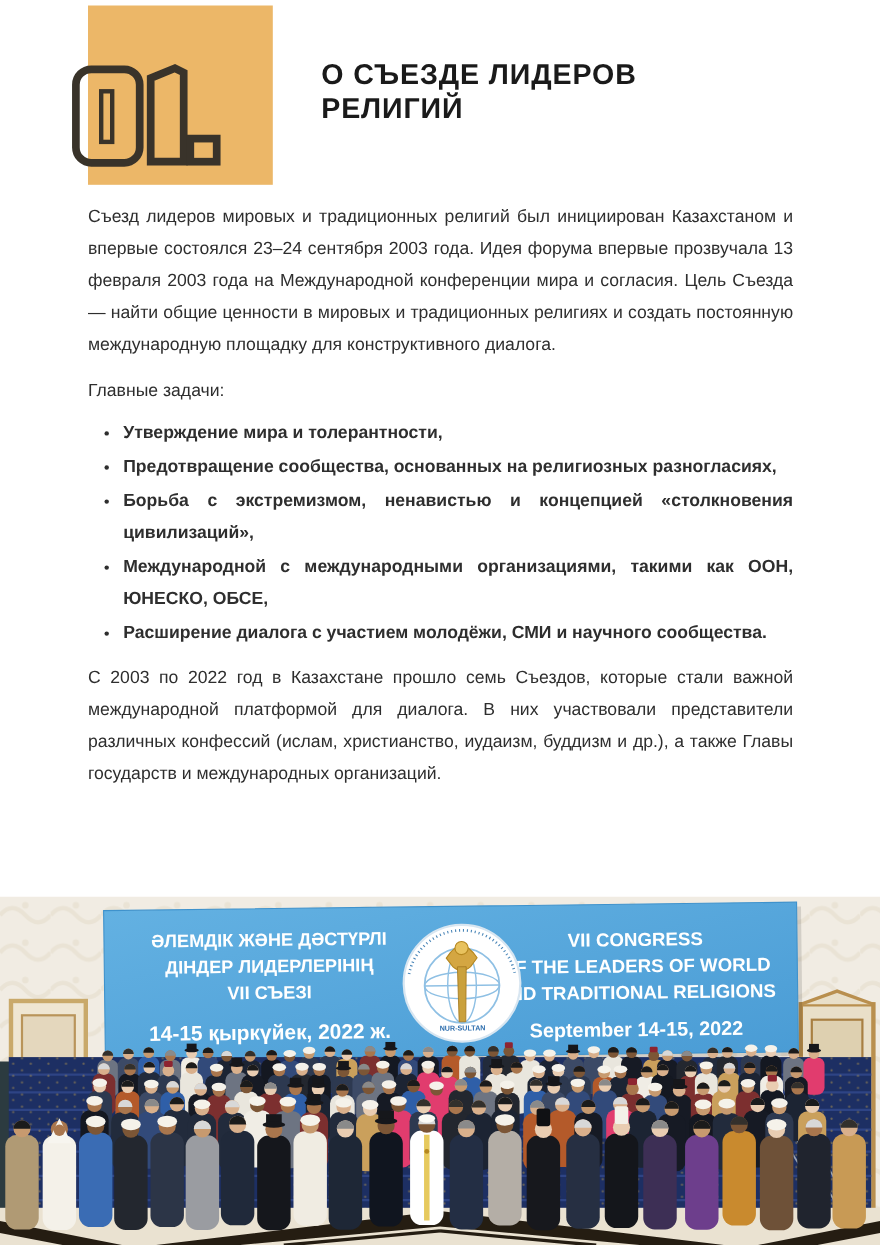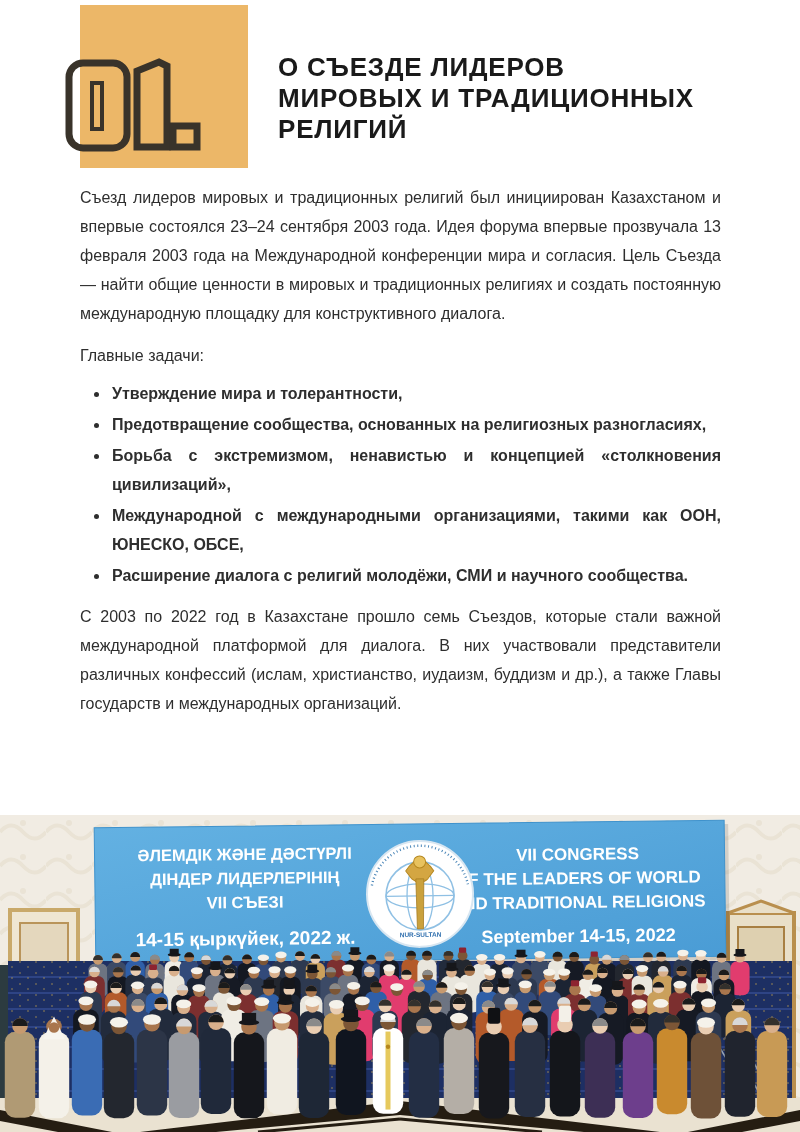--- a/index.html
+++ b/index.html
@@ -5,21 +5,21 @@
   html,body{margin:0;padding:0;background:#ffffff;}
   .page{
     position:relative;width:800px;height:1132px;overflow:hidden;background:#fff;
     font-family:"Liberation Sans",sans-serif;color:#2e2e2e;
   }
   
   .header{position:absolute;left:0;top:0;width:800px;height:175px;}
   .num-square{position:absolute;left:80px;top:5px;width:168px;height:163px;background:#ecb768;}
   .num-glyph{position:absolute;left:60px;top:55px;width:145px;height:100px;}
   .page-title{
-    position:absolute;left:278px;top:52px;width:440px;margin:0;
+    position:absolute;left:292px;top:52px;width:440px;margin:0;
     font-size:26px;font-weight:bold;line-height:31px;letter-spacing:.8px;
     color:#1a1a1a;text-transform:uppercase;
   }
   .page-title span{display:block;}
   
   .content{position:absolute;left:80px;top:183px;width:641px;font-size:16px;line-height:29px;}
   .content p{margin:0 0 13px 0;text-align:justify;}
   .tasks-label{margin-bottom:9px !important;text-align:right;}
   ul.tasks{margin:0 0 12px 0;padding:0 0 0 30px;list-style:disc outside;font-weight:bold;}
   ul.tasks li{text-align:justify;margin:0 0 2px 0;padding-left:2px;}
@@ -39,34 +39,33 @@
 
       <rect x="9" y="8" width="58" height="85" rx="14" fill="none" stroke="#39332a" stroke-width="7"></rect>
       <rect x="32" y="28" width="10" height="46" fill="none" stroke="#39332a" stroke-width="4"></rect>
 
       <path d="M77 92 V16 L99 7 L107 11 V92 Z" fill="none" stroke="#39332a" stroke-width="7" stroke-linejoin="miter"></path>
 
       <rect x="113" y="71" width="24" height="21" fill="none" stroke="#39332a" stroke-width="7"></rect>
     </svg>
     <h1 class="page-title">
       <span>О СЪЕЗДЕ ЛИДЕРОВ</span>
-      <span>МИРОВЫХ И ТРАДИЦИОННЫХ</span>
       <span>РЕЛИГИЙ</span>
     </h1>
   </div>
 
   <div class="content">
     <p>Съезд лидеров мировых и традиционных религий был инициирован Казахстаном и впервые состоялся 23–24 сентября 2003 года. Идея форума впервые прозвучала 13 февраля 2003 года на Международной конференции мира и согласия. Цель Съезда — найти общие ценности в мировых и традиционных  религиях и создать постоянную международную площадку для конструктивного диалога.</p>
     <p class="tasks-label">Главные задачи:</p>
     <ul class="tasks">
       <li>Утверждение мира и толерантности,</li>
       <li>Предотвращение сообщества, основанных на религиозных разногласиях,</li>
       <li>Борьба с экстремизмом, ненавистью и концепцией «столкновения цивилизаций»,</li>
       <li>Международной с международными организациями, такими как ООН, ЮНЕСКО, ОБСЕ,</li>
-      <li>Расширение диалога с религий молодёжи, СМИ и научного сообщества.</li>
+      <li>Расширение диалога с участием молодёжи, СМИ и научного сообщества.</li>
     </ul>
     <p>С 2003 по 2022 год в Казахстане прошло семь Съездов, которые стали важной международной платформой для диалога. В них участвовали представители различных конфессий (ислам, христианство, иудаизм, буддизм и др.), а также Главы государств и международных организаций.</p>
   </div>
 
   <div class="photo">
     <svg width="800" height="317" viewBox="0 0 800 317">
       <defs>
         <linearGradient id="ban" x1="0" y1="0" x2="1" y2="1">
           <stop offset="0" stop-color="#63b1e2"></stop>
             <stop offset="1" stop-color="#4a9cd5"></stop>

